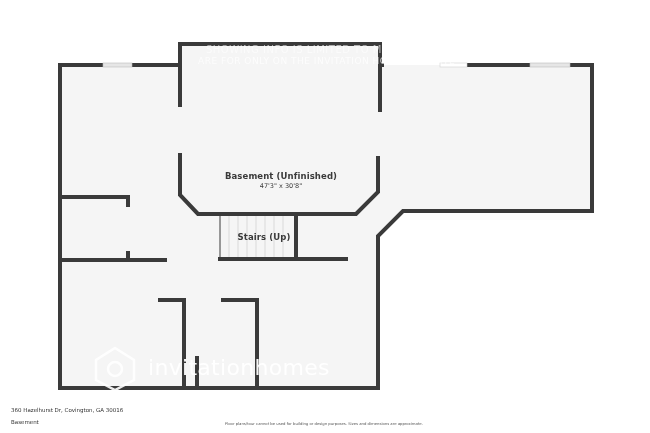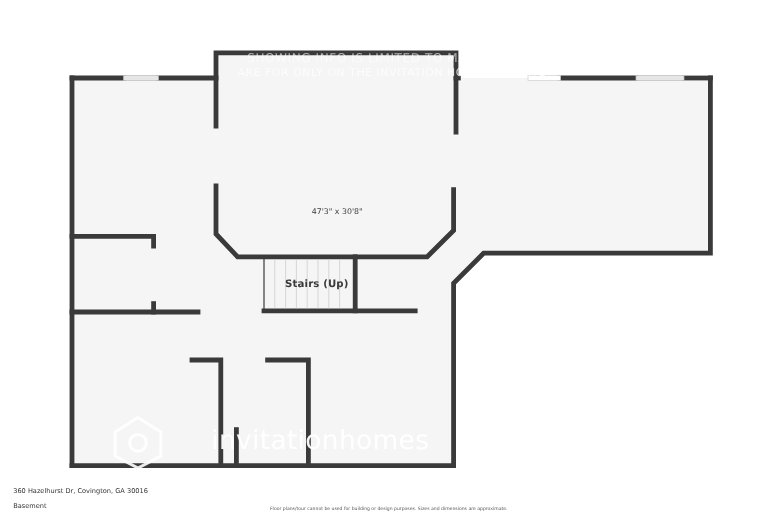--- a/index.html
+++ b/index.html
@@ -82,21 +82,20 @@
       font-size: 9px;
       letter-spacing: 0.5px;
       color: rgba(255,255,255,0.75);
     }
     .wm-bottom {
       left: 148px;
       top: 355px;
       font-size: 22px;
       letter-spacing: 0.3px;
       color: rgba(255,255,255,0.95);
-      margin-left: 28px;
     }
   </style>
 </head>
 <body>
 
 <svg id="plan" viewBox="0 0 650 433" xmlns="http://www.w3.org/2000/svg">
 
   <polygon points="60,65 180,65 180,44 380,44 380,65 592,65 592,211 403,211 378,236 378,388 60,388" fill="#f5f5f5" stroke="none"></polygon>
 
   <g stroke="#3a3a3a" stroke-width="4" fill="none" stroke-linecap="square" stroke-linejoin="miter">
@@ -153,20 +152,21 @@
     <polygon points="115,348 134,360 134,380 115,390 96,380 96,360"></polygon>
     <circle cx="115" cy="369" r="7"></circle>
   </g>
 </svg>
 
 <div class="wm-text wm-top1">SHOWING INFO IS LIMITED TO MARKETED</div>
 <div class="wm-text wm-top2">ARE FOR ONLY ON THE INVITATION HOMES WEBSITE</div>
 <div class="wm-text wm-bottom">invitationhomes</div>
 
 <div class="room-label" style="left:221px; top:171px; width:120px;">
+  <div class="room-name">Basement (Unfinished)</div>
   <div class="room-dim">47'3" x 30'8"</div>
 </div>
 
 <div class="room-label" style="left:222px; top:232px; width:84px;">
   <div class="room-name">Stairs (Up)</div>
 </div>
 
 <div class="footer-address">360 Hazelhurst Dr, Covington, GA 30016</div>
 <div class="footer-level">Basement</div>
 <div class="footer-disclaimer">Floor plans/tour cannot be used for building or design purposes. Sizes and dimensions are approximate.</div>

